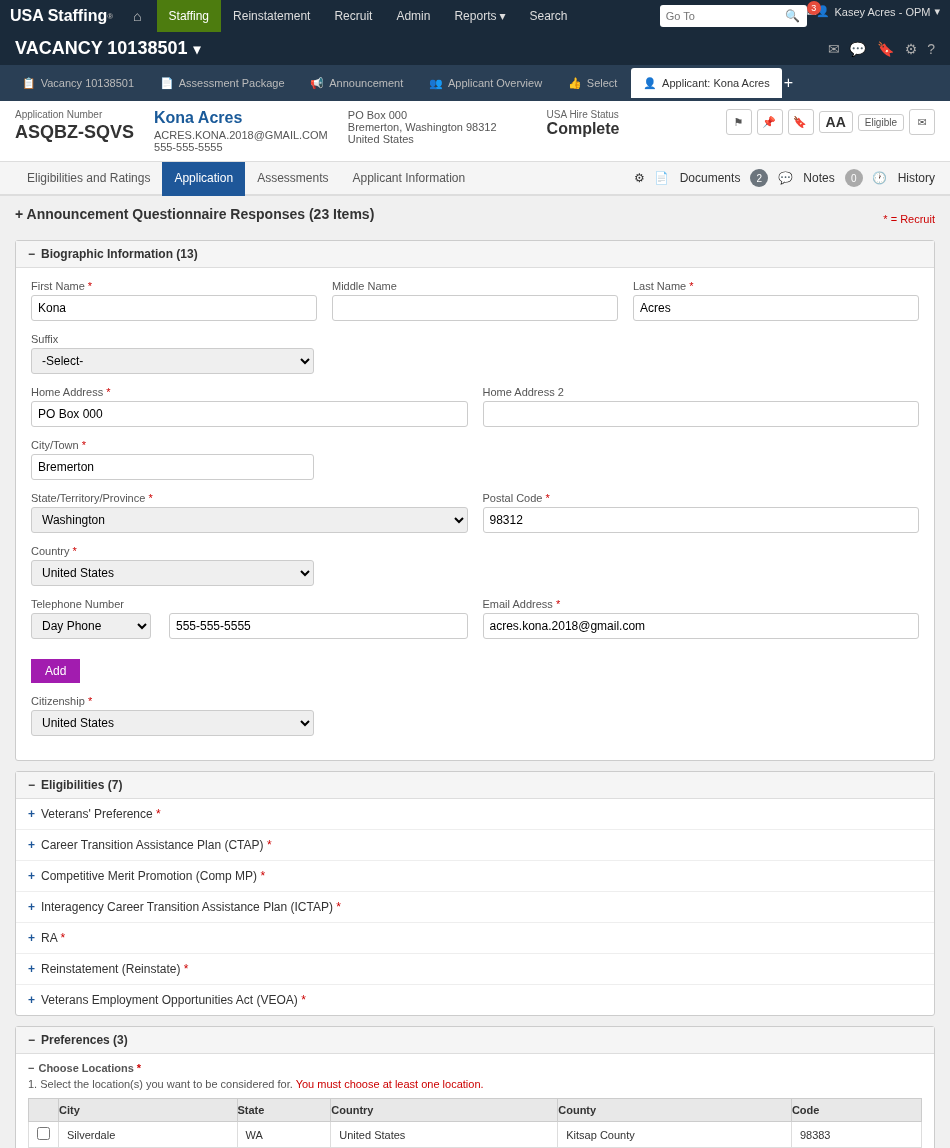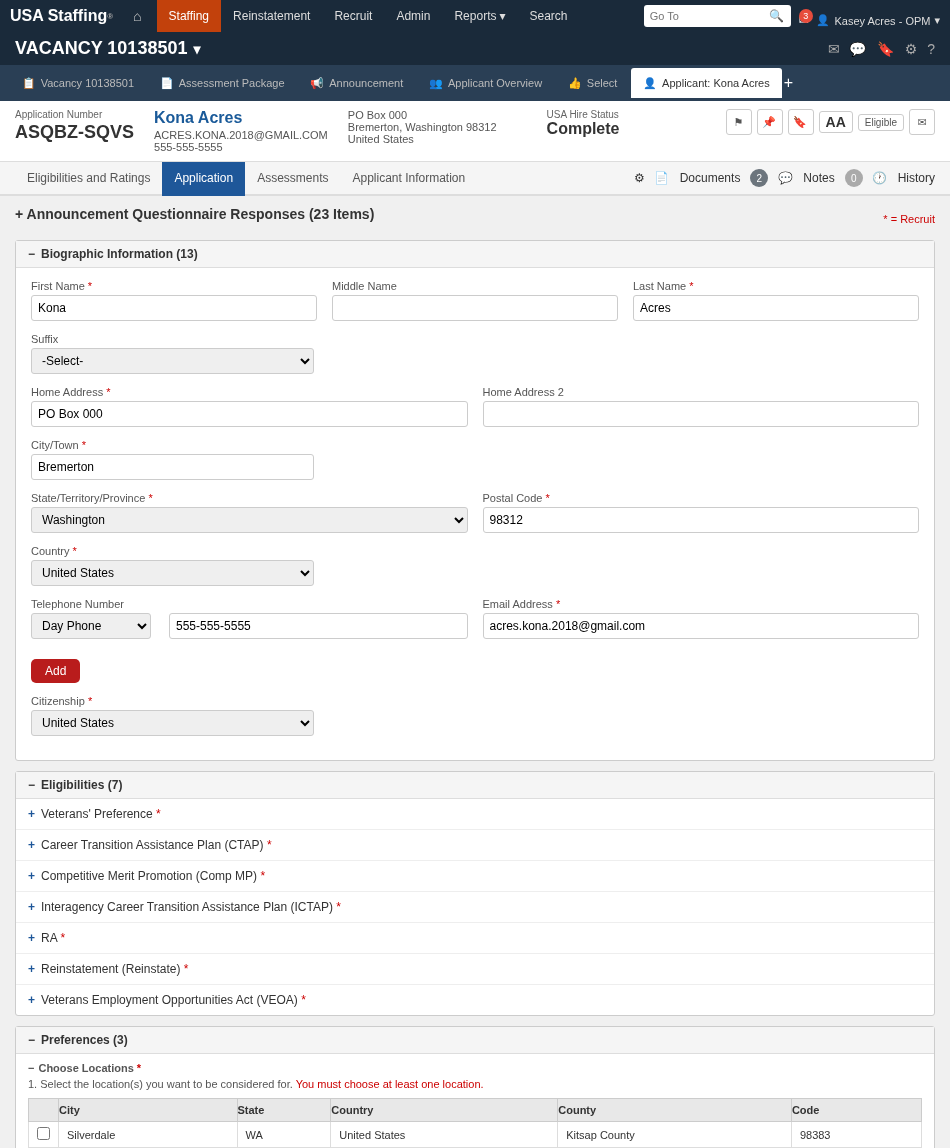--- a/index.html
+++ b/index.html
@@ -29,23 +29,23 @@
     .nav-item {
       padding: 0 12px;
       height: 32px;
       display: flex;
       align-items: center;
       color: #ddd;
       cursor: pointer;
       font-size: 12px;
     }
     .nav-item.active, .nav-item:hover { background: #2a4a6a; color: #fff; }
-    .nav-item.active { background: #c2410c; }
+    .nav-item.active { background: #4d7c0f; }
     .nav-dropdown { display: flex; align-items: center; gap: 3px; }
-    .nav-right { margin-left: auto; display: flex; align-items: flex-end; gap: 8px; }
+    .nav-right { margin-left: auto; display: flex; align-items: flex-start; }
     .search-box {
       display: flex; align-items: center;
       background: #fff; border-radius: 3px; padding: 2px 6px;
       height: 22px;
     }
     .search-box input { border: none; outline: none; font-size: 11px; width: 120px; }
     .notif-badge { position: relative; }
     .badge {
       background: #e74c3c; color: #fff; border-radius: 50%;
       width: 14px; height: 14px; font-size: 9px;
@@ -144,21 +144,21 @@
     .form-group { display: flex; flex-direction: column; flex: 1; }
     .form-group label { font-size: 11px; color: #555; margin-bottom: 3px; }
     .form-group label .req { color: #c00; }
     .form-group input[type="text"], .form-group select {
       border: 1px solid #ccc; border-radius: 3px; padding: 4px 6px;
       font-size: 12px; height: 26px; width: 100%;
     }
     .form-group.w-third { flex: 0 0 calc(33% - 10px); }
 
     .btn-add {
-      background: #b91c1c; color: #fff; border: none; border-radius: 5px;
+      background: #a21caf; color: #fff; border: none; border-radius: 0;
       padding: 5px 14px; font-size: 12px; cursor: pointer; margin-top: 8px;
     }
 
     
     .elig-item {
       border-bottom: 1px solid #eee; padding: 8px 12px;
       display: flex; align-items: center; gap: 6px;
       font-size: 12px; color: #333;
     }
     .elig-item:last-child { border-bottom: none; }

